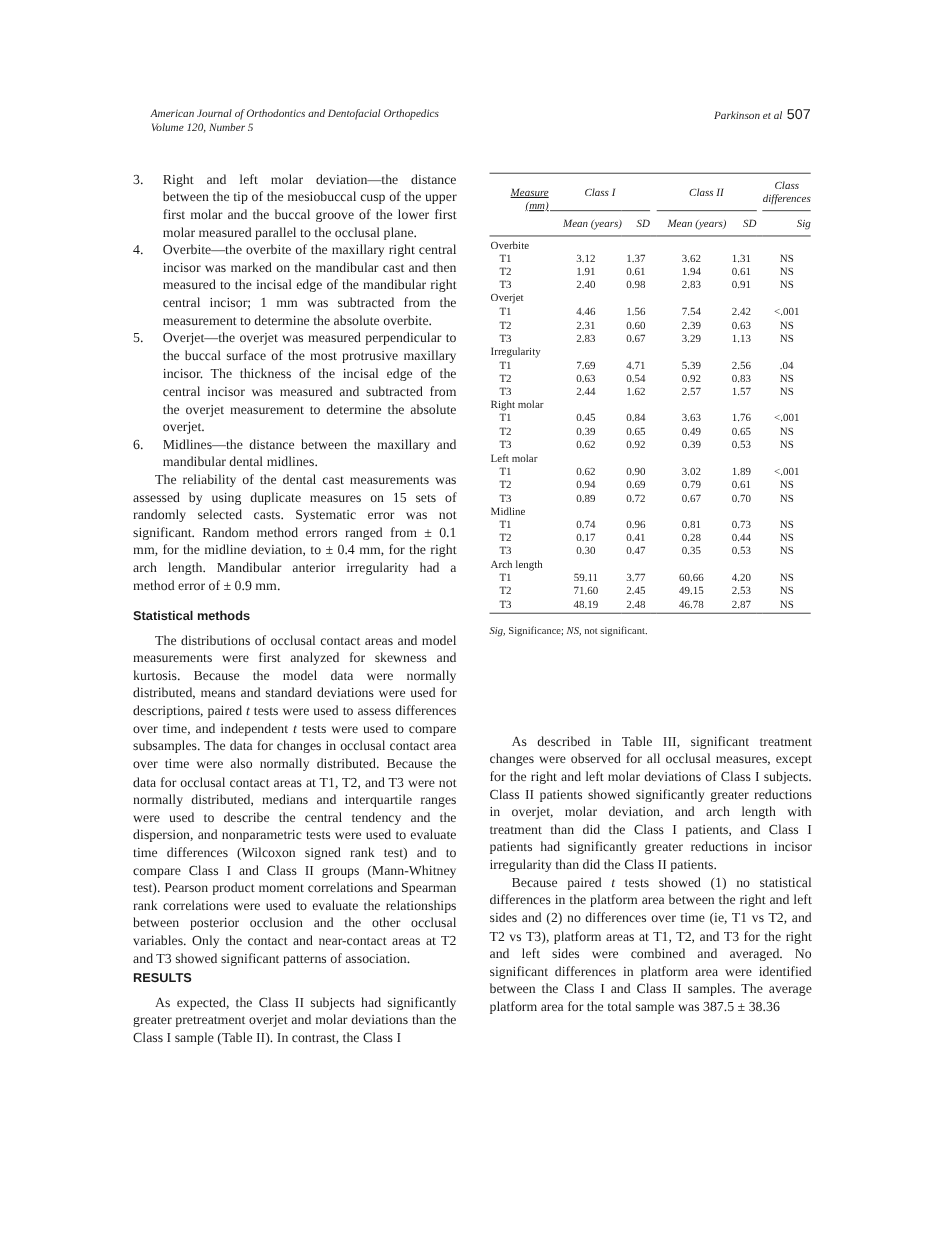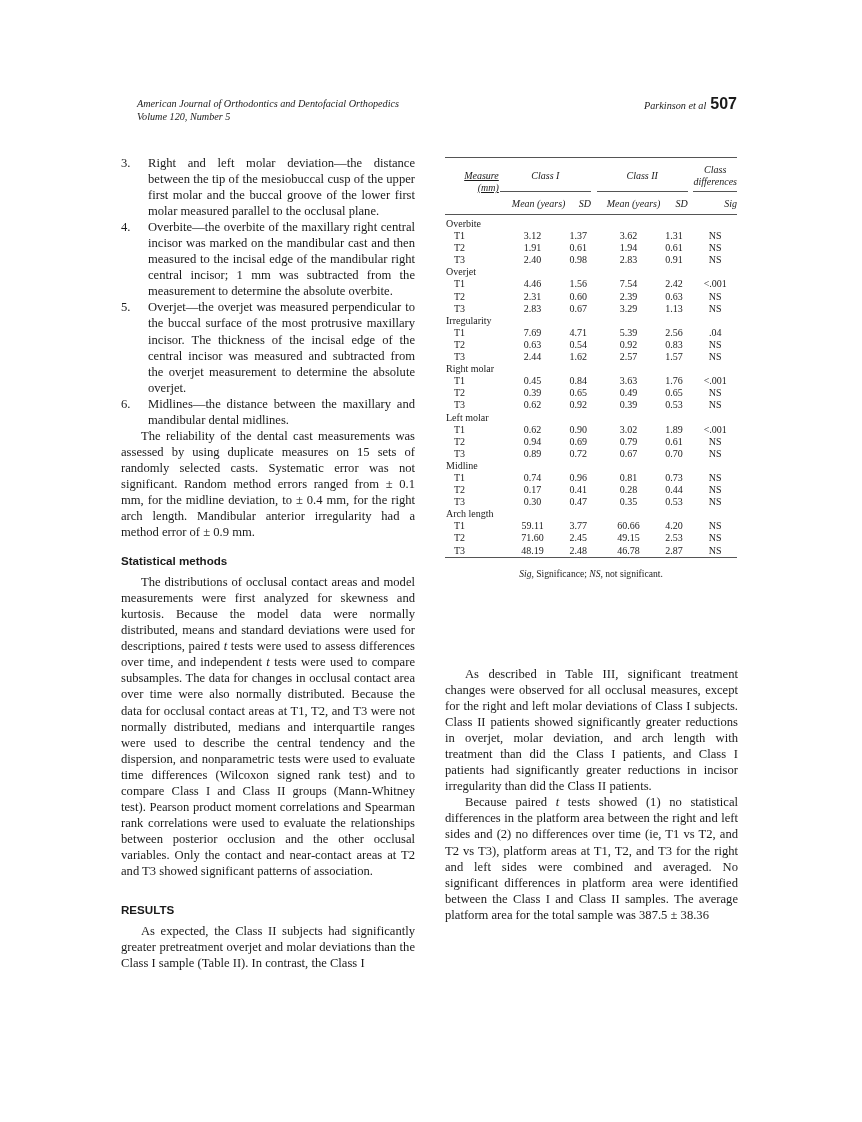--- a/index.html
+++ b/index.html
@@ -1,51 +1,51 @@
 <!DOCTYPE html>
 <html><head>
 <meta charset="utf-8">
 <style>
   html, body { margin: 0; padding: 0; background: #ffffff; }
   body { width: 862px; height: 1122px; position: relative; overflow: hidden;
          font-family: "Liberation Serif", serif; color: #1a1a1a; }
   .running-head { position: absolute; left: 121px; top: 97px; width: 616px; font-size: 10.2px; line-height: 13px; }
   .rh-left { position: absolute; left: 0; top: 0; font-style: italic; margin-left: 16px; }
   .rh-right { position: absolute; right: 0; top: 0; font-style: italic; }
-  .rh-page { font-family: "Liberation Sans", sans-serif; font-weight: bold; font-style: normal; font-size: 16px; margin-left: 4px; }
+  .rh-page { font-family: "Liberation Sans", sans-serif; font-weight: normal; font-style: normal; font-size: 13px; margin-left: 4px; }
 
   .col { position: absolute; font-size: 12.6px; line-height: 16.05px; text-align: justify; }
   .col-left { left: 121px; top: 155px; width: 294px; }
   .col-right { left: 445px; top: 666px; width: 293px; }
 
   .list-item { position: relative; padding-left: 27px; }
   .list-num { position: absolute; left: 0; top: 0; }
   .term { }
   p { margin: 0; }
   .indent { text-indent: 20px; }
   .sec-head { font-family: "Liberation Sans", sans-serif; font-weight: bold; font-size: 11.6px; margin: 14px 0 6px 0; line-height: 14px; }
-  .sec-head.results { margin-top: 24px; }
+  .sec-head.results { margin-top: 4px; }
   i.t { font-style: italic; }
 
   .table-wrap { position: absolute; left: 445px; top: 157px; width: 292px; }
   .tcaption { font-size: 12.6px; line-height: 14px; margin-bottom: 4px; }
   .tlabel { font-family: "Liberation Sans", sans-serif; font-weight: bold; font-size: 10px; }
   .rule-thick { border-top: 1.6px solid #555; }
   table { border-collapse: collapse; width: 100%; font-size: 10px; }
   th { font-weight: normal; font-style: italic; font-size: 10px; line-height: 12px; }
   td { padding: 0; line-height: 12.1px; height: 12.1px; }
   .h-group { border-bottom: 1.6px solid #555; text-align: center; padding: 6px 0 3px 0; }
   .h-measure { text-align: right; vertical-align: bottom; padding-bottom: 20px; text-decoration: underline; }
   .h-sub { text-align: right; padding: 6px 0 4px 0; }
   .gap { width: 4px; }
   .sep-row td { height: 3px; line-height: 3px; }
   .cat td { padding-left: 1px; }
   .tp { padding-left: 9px !important; }
   .num { text-align: center; }
-  .tnote { font-size: 9.6px; margin-top: 7px; text-align: center; }
+  .tnote { font-size: 9.6px; margin-top: 7px; }
 </style>
 </head>
 <body>
 
 <div class="running-head">
   <div class="rh-left">
     <div>American Journal of Orthodontics and Dentofacial Orthopedics</div>
     <div>Volume 120, Number 5</div>
   </div>
   <div class="rh-right">

